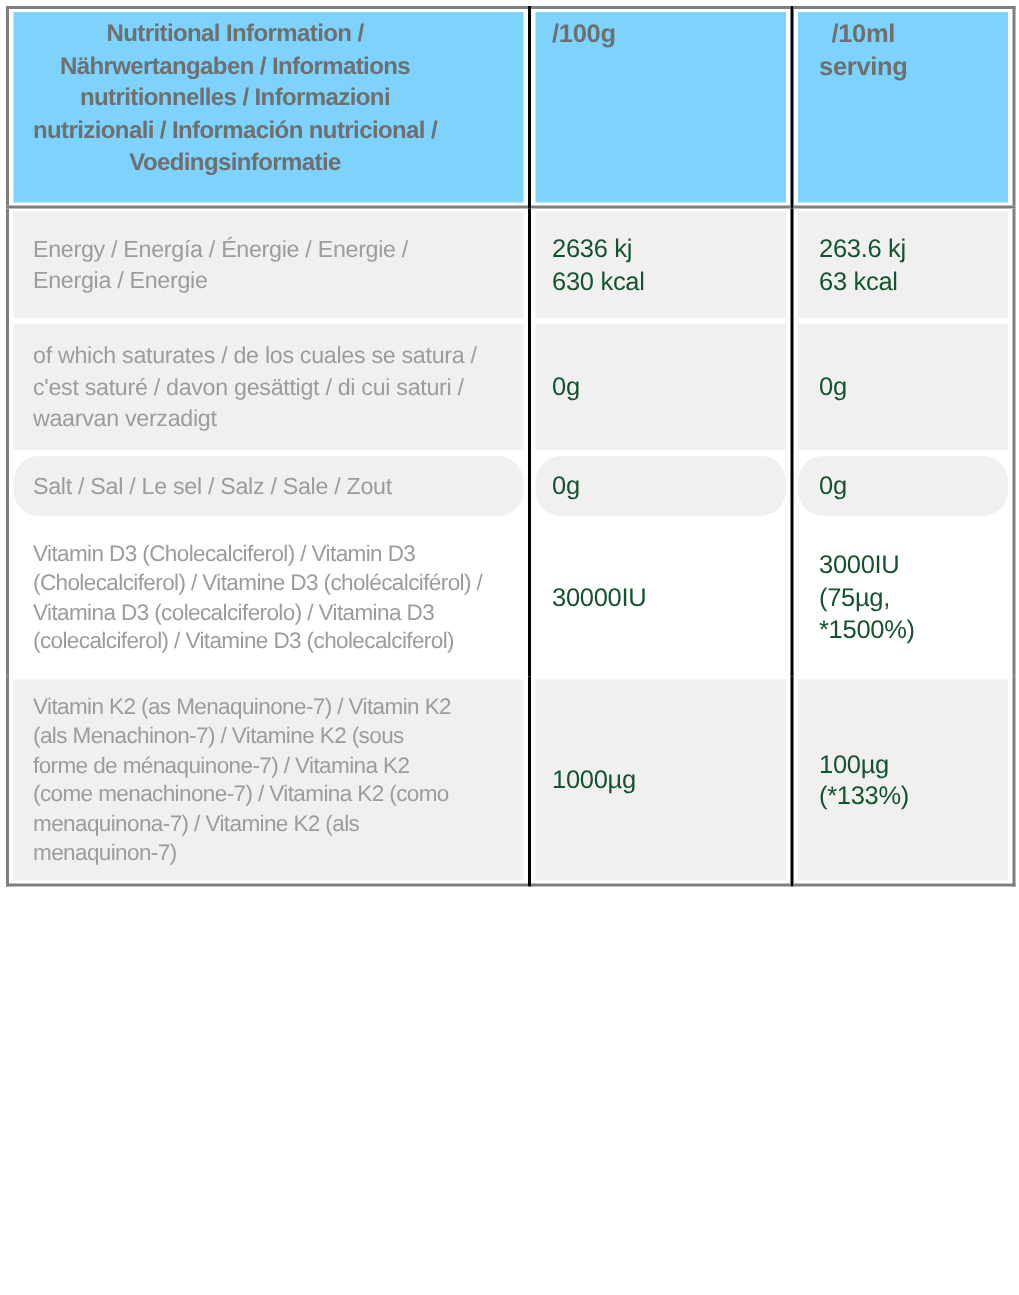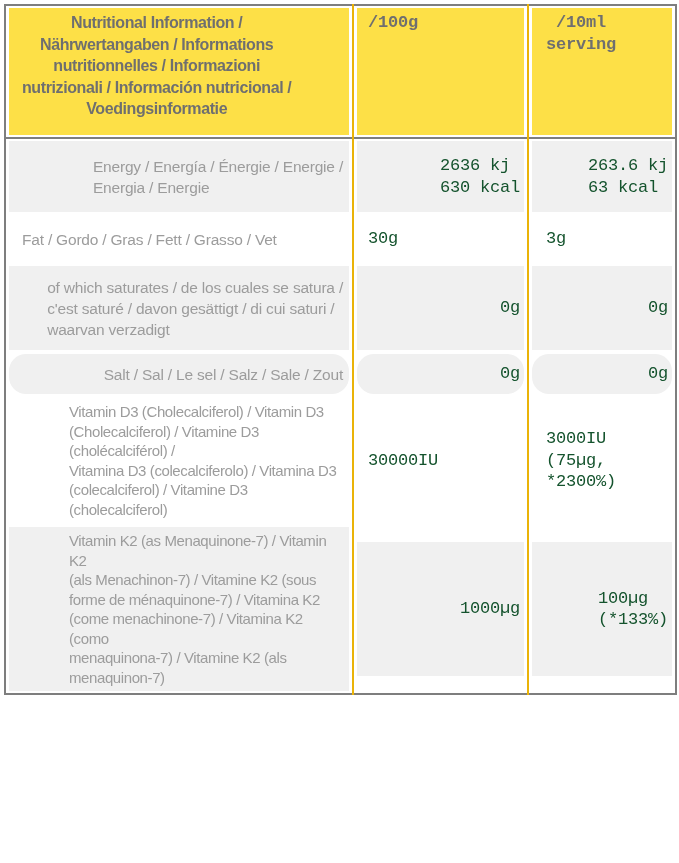--- a/index.html
+++ b/index.html
@@ -14,51 +14,51 @@
     border-collapse: collapse;
     table-layout: fixed;
     width: 671px;
     border: 2px solid #7e7e7e;
   }
   col.c1 { width: 348px; }
   col.c2 { width: 175px; }
   col.c3 { width: 148px; }
 
   th, td { padding: 0; vertical-align: middle; background: #ffffff; }
-  th + th, td + td { border-left: 2px solid #eab308; font-family: Liberation Mono, monospace; }
+  th + th, td + td { border-left: 2px solid #000000; }
   thead tr { border-bottom: 2px solid #7e7e7e; }
 
   
   .inner {
     margin: 2px 3px;
     display: flex;
     align-items: center;
     background: #ffffff;
   }
-  tbody tr.alt .inner { background: #f0f0f0; justify-content: flex-end; }
+  tbody tr.alt .inner { background: #f0f0f0; }
 
   .c-label .inner { padding: 4px 6px 4px 13px; }
   .c-val   .inner { padding: 4px 4px 4px 11px; }
   .c-val2  .inner { padding: 4px 4px 4px 14px; }
 
   
   tr.h63  .inner { min-height: 63px; }
   tr.h38  .inner { min-height: 38px; }
   tr.h76  .inner { min-height: 76px; }
   tr.h84  .inner { min-height: 84px; }
   tr.h60  .inner { min-height: 60px; }
   tr.h32  .inner { min-height: 32px; border-radius: 17px; }
   tr.h93  .inner { min-height: 93px; }
   tr.h126 .inner { min-height: 126px; }
 
   thead .inner {
     min-height: 119px;
     align-items: flex-start;
     padding-top: 10px;
-    background: #fde047;
+    background: #7dd3fc;
   }
 
   .head-txt {
     font-size: 16px;
     line-height: 21.5px;
     font-weight: bold;
     color: #6f6f6f;
     letter-spacing: -0.4px;
     white-space: pre-line;
   }
@@ -75,21 +75,20 @@
     font-size: 15.5px;
     line-height: 21px;
     color: #9c9c9c;
     letter-spacing: -0.2px;
     white-space: pre-line;
   }
   tr.sm .lbl {
     font-size: 15px;
     line-height: 19.5px;
     letter-spacing: -0.4px;
-    margin-left: 47px;
   }
   .val {
     font-size: 17px;
     line-height: 21.5px;
     color: #14532d;
     letter-spacing: -0.2px;
     white-space: pre-line;
   }
 </style>
 </head>
@@ -143,37 +142,20 @@
             </div>
           </td>
         <td class="c-val2">
             <div class="inner">
               <span class="val">263.6 kj
 63 kcal</span>
             </div>
           </td>
       </tr>
 
-      <tr class="h38">
-        <td class="c-label">
-            <div class="inner">
-              <span class="lbl">Fat / Gordo / Gras / Fett / Grasso / Vet</span>
-            </div>
-          </td>
-        <td class="c-val">
-            <div class="inner">
-              <span class="val">30g</span>
-            </div>
-          </td>
-        <td class="c-val2">
-            <div class="inner">
-              <span class="val">3g</span>
-            </div>
-          </td>
-      </tr>
 
       <tr class="alt h76">
         <td class="c-label">
             <div class="inner">
               <span class="lbl">of which saturates / de los cuales se satura /
 c'est saturé / davon gesättigt / di cui saturi /
 waarvan verzadigt</span>
             </div>
           </td>
         <td class="c-val">
@@ -220,21 +202,21 @@
           </td>
         <td class="c-val">
             <div class="inner">
               <span class="val">30000IU</span>
             </div>
           </td>
         <td class="c-val2">
             <div class="inner">
               <span class="val">3000IU
 (75µg,
-*2300%)</span>
+*1500%)</span>
             </div>
           </td>
       </tr>
 
       <tr class="alt h126 sm">
         <td class="c-label">
             <div class="inner">
               <span class="lbl">Vitamin K2 (as Menaquinone-7) / Vitamin K2
 (als Menachinon-7) / Vitamine K2 (sous
 forme de ménaquinone-7) / Vitamina K2

